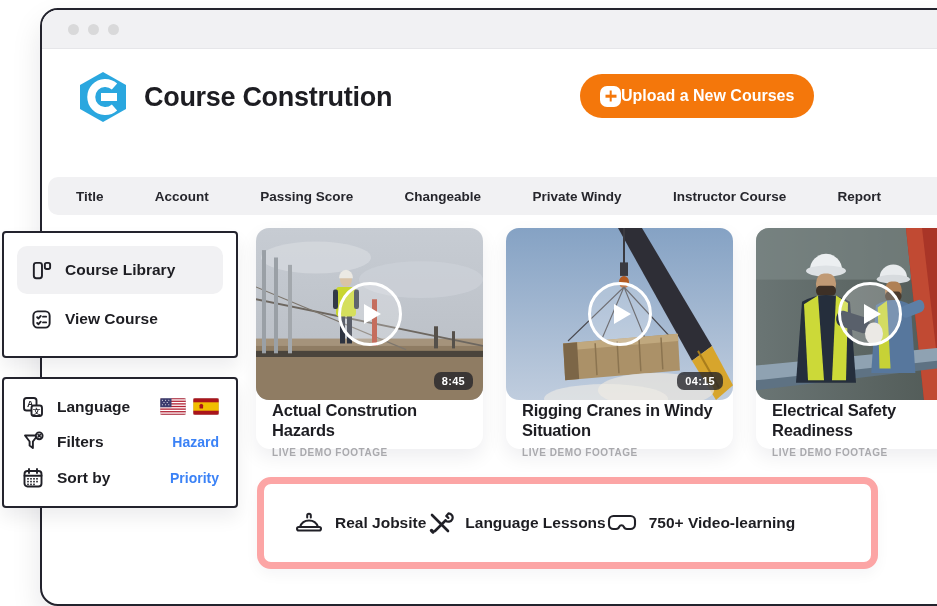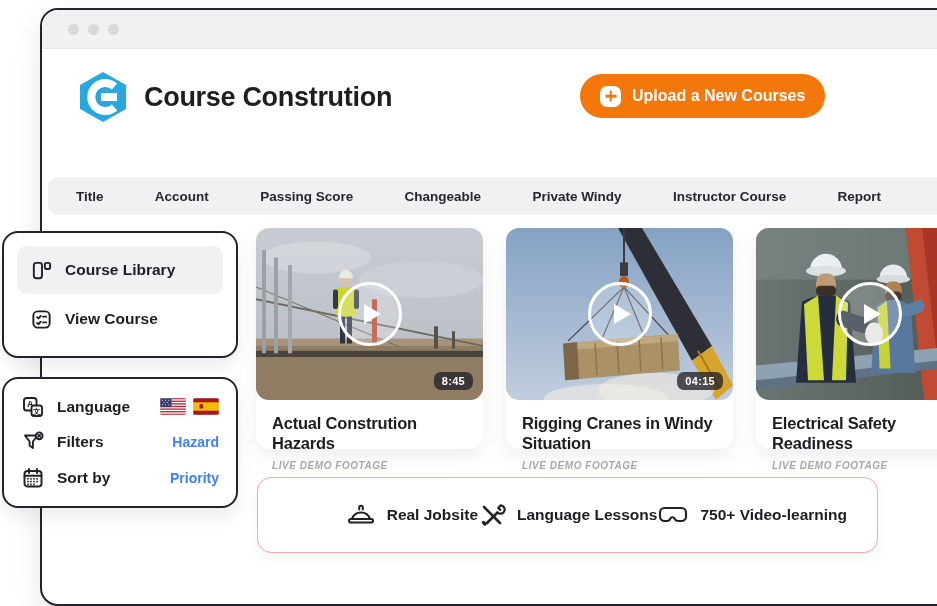--- a/index.html
+++ b/index.html
@@ -11,33 +11,33 @@
           border:2px solid #23232d;border-radius:18px;box-shadow:0 14px 30px rgba(15,15,30,.10);}
   .titlebar{position:absolute;left:0;top:0;right:0;height:38px;background:#f1f1f3;
             border-radius:16px 16px 0 0;border-bottom:1px solid #e6e6e9;display:flex;align-items:center;padding-left:26px;gap:9px;}
   .dot{width:11px;height:11px;border-radius:50%;background:#d9d9da;}
 
   
   .logo{position:absolute;left:76px;top:70px;width:54px;height:54px;}
   .page-title{position:absolute;left:144px;top:82px;font-size:27px;font-weight:bold;letter-spacing:-.3px;color:#1d1d22;}
   .upload-btn{position:absolute;left:580px;top:74px;height:44px;padding:0 20px;border:none;cursor:pointer;
               border-radius:22px;background:#F4770B;color:#fff;font-family:inherit;font-size:16px;font-weight:bold;
-              display:flex;align-items:center;gap:11px;}
+              display:flex;align-items:center;}
   .plus-box{width:21px;height:21px;background:#fff;border-radius:7px;position:relative;flex:0 0 auto;}
   .plus-box::before,.plus-box::after{content:"";position:absolute;background:#F4770B;left:50%;top:50%;transform:translate(-50%,-50%);}
   .plus-box::before{width:11px;height:2.6px;}
   .plus-box::after{width:2.6px;height:11px;}
 
   
   .navbar{position:absolute;left:48px;top:177px;width:908px;height:38px;background:#f1f1f3;border-radius:10px;
           display:flex;align-items:center;justify-content:space-between;padding:0 75px 0 28px;box-sizing:border-box;}
   .nav-tab{font-size:13.5px;font-weight:bold;color:#26262c;cursor:pointer;white-space:nowrap;}
 
   
-  .panel{position:absolute;left:2px;width:236px;background:#fff;border:2px solid #23232d;border-radius:16px;
+  .panel{position:absolute;left:2px;width:236px;background:#fff;border:2px solid #23232d;border-radius:4px;
          box-sizing:border-box;box-shadow:0 10px 18px rgba(15,15,30,.07);}
   .panel-menu{top:231px;height:127px;padding:13px;}
   .menu-item{display:flex;align-items:center;gap:12px;height:48px;padding:0 13px;border-radius:10px;
              font-size:15.5px;font-weight:bold;cursor:pointer;}
   .menu-item.active{background:#f1f1f3;}
   .menu-item + .menu-item{height:42px;margin-top:4px;text-align:center;}
   .panel-filters{top:377px;height:131px;padding:10px 17px;display:flex;flex-direction:column;justify-content:space-around;}
   .filter-row{display:flex;align-items:center;justify-content:space-between;height:34px;cursor:pointer;}
   .filter-left{display:flex;align-items:center;gap:12px;font-size:15.5px;font-weight:bold;}
   .filter-value{font-size:14px;font-weight:bold;color:#3b82f6;}
@@ -50,28 +50,28 @@
   .card.c1{left:256px}.card.c2{left:506px}.card.c3{left:756px}
   .thumb{position:relative;height:172px;border-radius:13px;overflow:hidden;cursor:pointer;}
   .thumb svg{position:absolute;inset:0;width:100%;height:100%;display:block;}
   .play{position:absolute;left:50%;top:50%;width:58px;height:58px;transform:translate(-50%,-50%);
         border:3.5px solid #fff;border-radius:50%;background:rgba(255,255,255,.22);
         display:flex;align-items:center;justify-content:center;cursor:pointer;}
   .play-tri{width:0;height:0;border-left:17px solid #fff;border-top:10px solid transparent;border-bottom:10px solid transparent;margin-left:5px;}
   .badge{position:absolute;right:10px;bottom:10px;background:rgba(35,35,40,.78);color:#fff;
          font-size:11px;font-weight:bold;padding:3px 8px;border-radius:7px;letter-spacing:.3px;}
   .badge:empty{display:none;}
-  .card-body{padding:13px 16px 0;}
+  .card-body{padding:0 16px 0;}
   .card-title{font-size:16.5px;font-weight:bold;line-height:1.22;letter-spacing:-.2px;color:#1d1d22;}
-  .card-sub{margin-top:7px;font-size:10px;font-weight:bold;letter-spacing:.55px;color:#a9a9ad;font-style:italic;}
-
-  
-  .featurebar{position:absolute;left:257px;top:477px;width:621px;height:76px;background:#fff;
-              border:1px solid #fca5a5;border-radius:14px;box-sizing:border-box;
-              display:flex;align-items:center;justify-content:flex-end;padding:0 30px;
+  .card-sub{margin-top:7px;font-size:10px;font-weight:bold;letter-spacing:.55px;color:#a9a9ad;}
+
+  
+  .featurebar{position:absolute;left:257px;top:477px;width:621px;height:92px;background:#fff;
+              border:7px solid #fca5a5;border-radius:14px;box-sizing:border-box;
+              display:flex;align-items:center;justify-content:flex-start;padding:0 30px;
               box-shadow:0 6px 14px rgba(20,20,40,.04);}
   .feature{display:flex;align-items:center;gap:11px;font-size:15.5px;font-weight:bold;color:#1d1d22;}
 
   .ic{display:block;flex:0 0 auto;}
 </style>
 </head>
 <body>
 
 <div class="stage">
 

